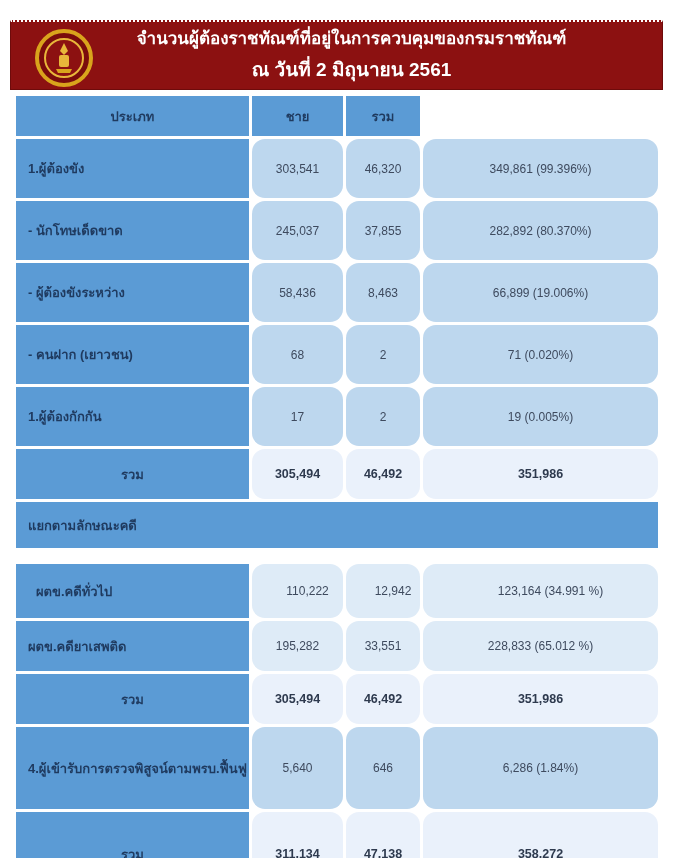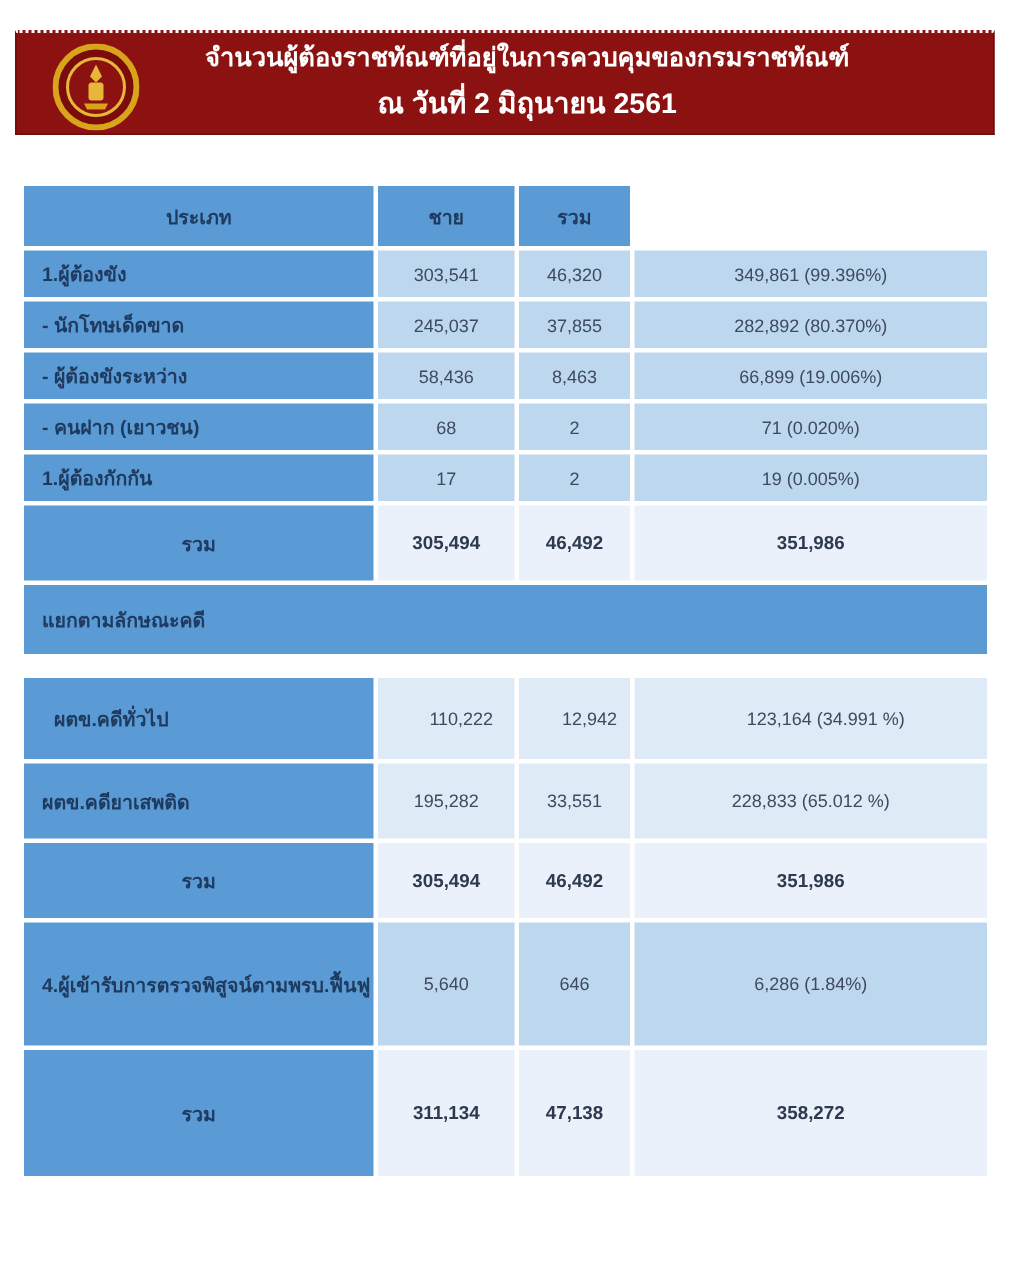--- a/index.html
+++ b/index.html
@@ -44,30 +44,30 @@
     font-size:12px;
   }
   .cell.label{
     background:#5B9BD5;
     color:#1F3A5F;
     font-weight:700;
     font-size:13px;
     padding-left:12px;
     justify-content:flex-start;
   }
-  .cell.num{justify-content:center;color:#3E4A5E;}
+  .cell.num{justify-content:center;color:#3E4A5E;border-radius:13px;}
   .thead .cell{
     background:#5B9BD5;color:#1F3A5F;font-weight:700;
-    justify-content:center;height:40px;font-size:13px;padding-left:0;margin-top:28px;
+    justify-content:center;height:40px;font-size:13px;padding-left:0;
   }
   .med  .num{background:#BDD7EE;}
   .light .num{background:#DEEBF7;}
   .total .num{background:#EAF1FB;font-weight:700;color:#2E3A4E;font-size:12.5px;}
   .total .cell.label{justify-content:center;padding-left:0;font-weight:700;}
-  .h46 .cell{height:31px;}
+  .h46 .cell{height:59px;}
   .h50 .cell{height:50px;}
   .h54 .cell{height:54px;padding-left:20px;}
   .h82 .cell{height:82px;}
   .h84 .cell{height:84px;}
   .band{
     background:#5B9BD5;color:#1F3A5F;font-weight:700;font-size:13px;
     height:46px;display:flex;align-items:center;padding-left:12px;
     margin-bottom:16px;box-sizing:border-box;
   }
 </style>

